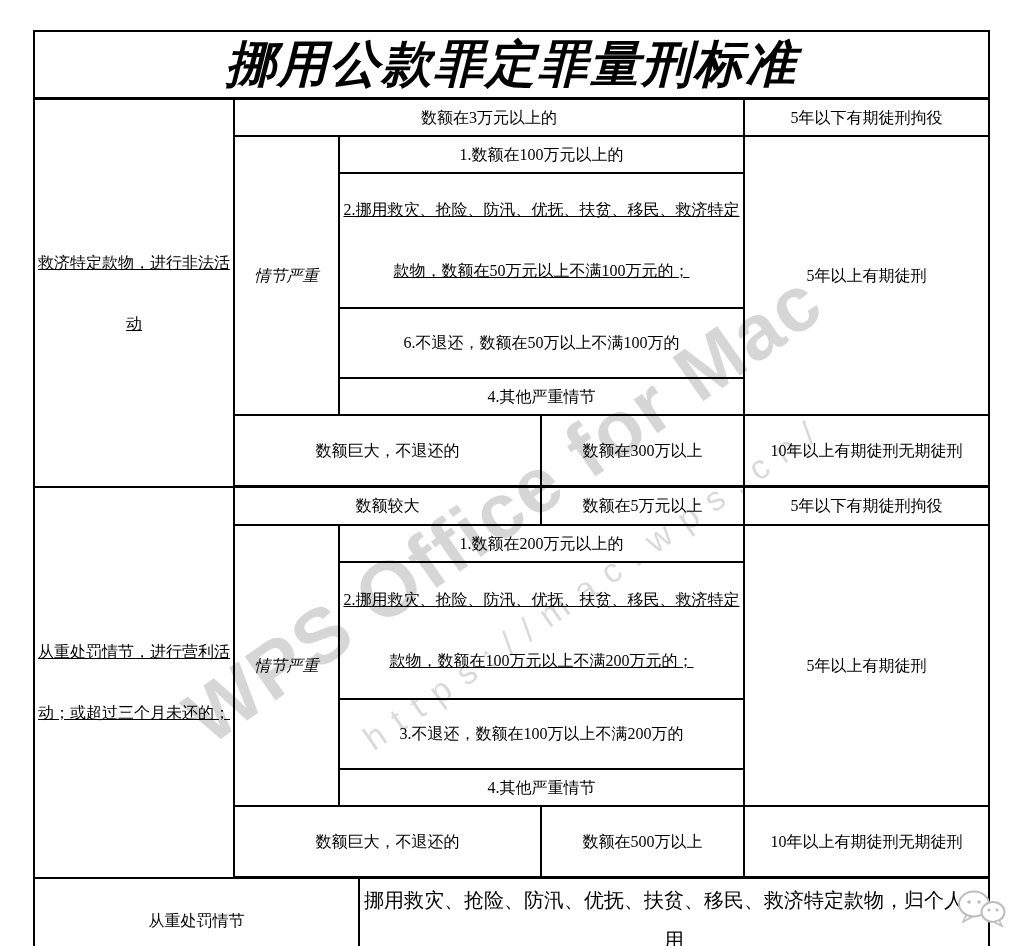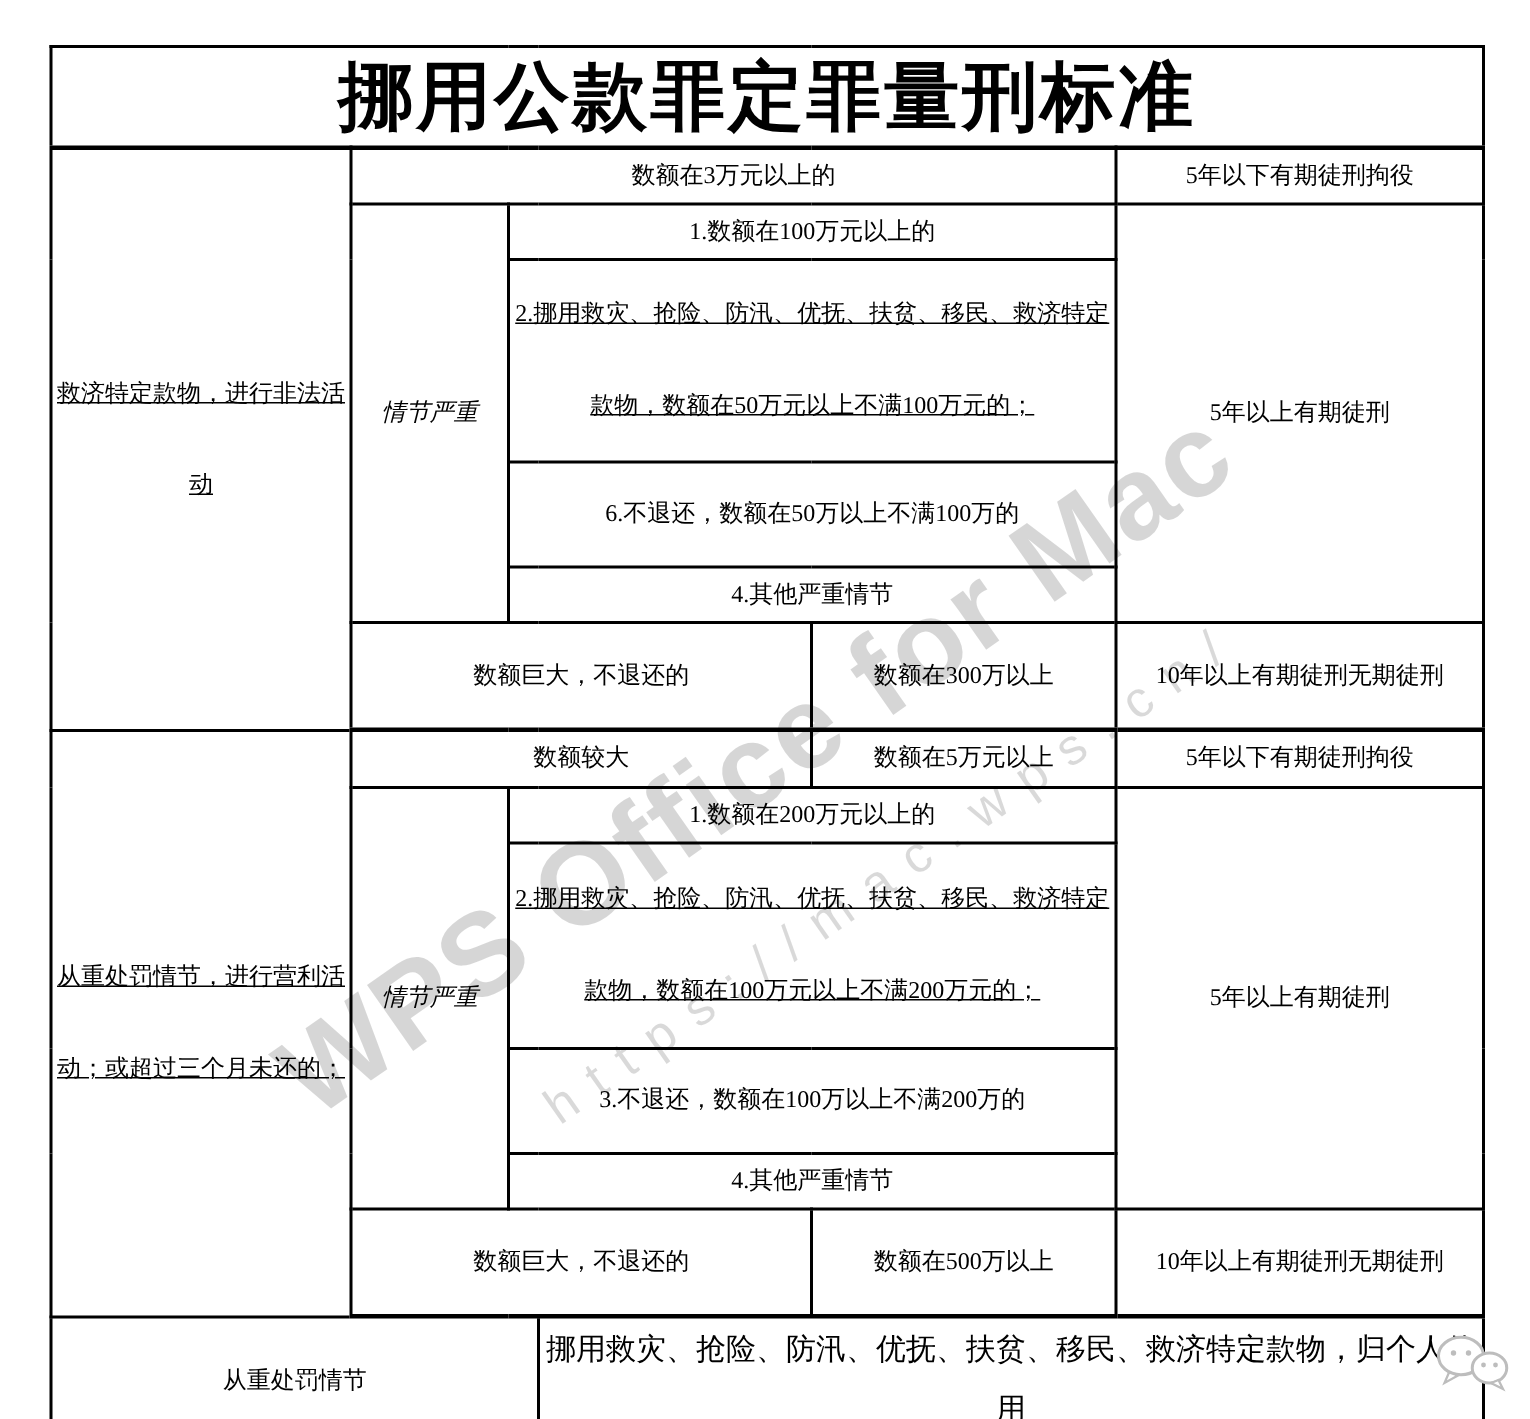--- a/index.html
+++ b/index.html
@@ -30,21 +30,21 @@
   table{
     border-collapse:collapse;table-layout:fixed;width:955px;
     background:transparent;
   }
   td{
     border:2px solid #000;text-align:center;vertical-align:middle;
     font-size:16px;line-height:35px;padding:0 2px;overflow:hidden;
   }
   td.title{
     font-size:50px;font-weight:bold;line-height:56px;
-    border-bottom-width:3px;letter-spacing:2px;
+    border-bottom-width:3px;letter-spacing:2px;font-style:italic;
   }
   tr.sep td{border-bottom-width:3px;}
   td.lh45{line-height:61px;text-decoration:underline;}
   td.narrow{padding:0 8px;font-style:italic;}
   td.small{font-size:20px;line-height:40px;}
   
   tr.h-title{height:67px;} tr.h36{height:36px;} tr.h30{height:30px;}
   tr.h135{height:135px;} tr.h70{height:70px;} tr.h72{height:72px;}
   tr.h38{height:38px;} tr.h137{height:137px;} tr.h85{height:85px;}
 </style>

